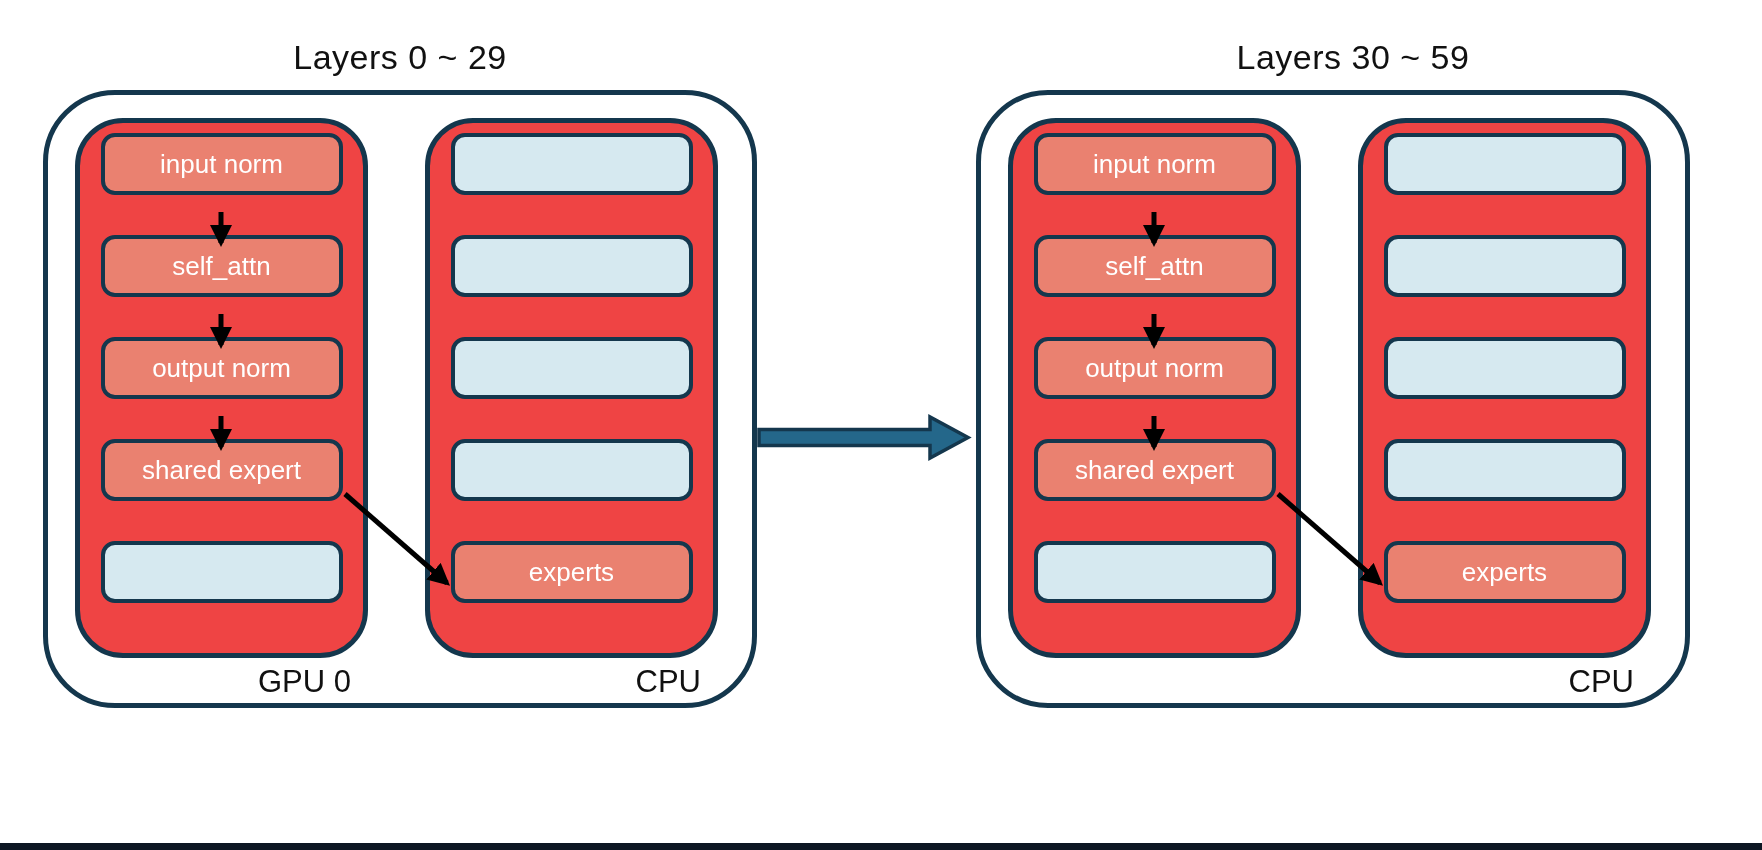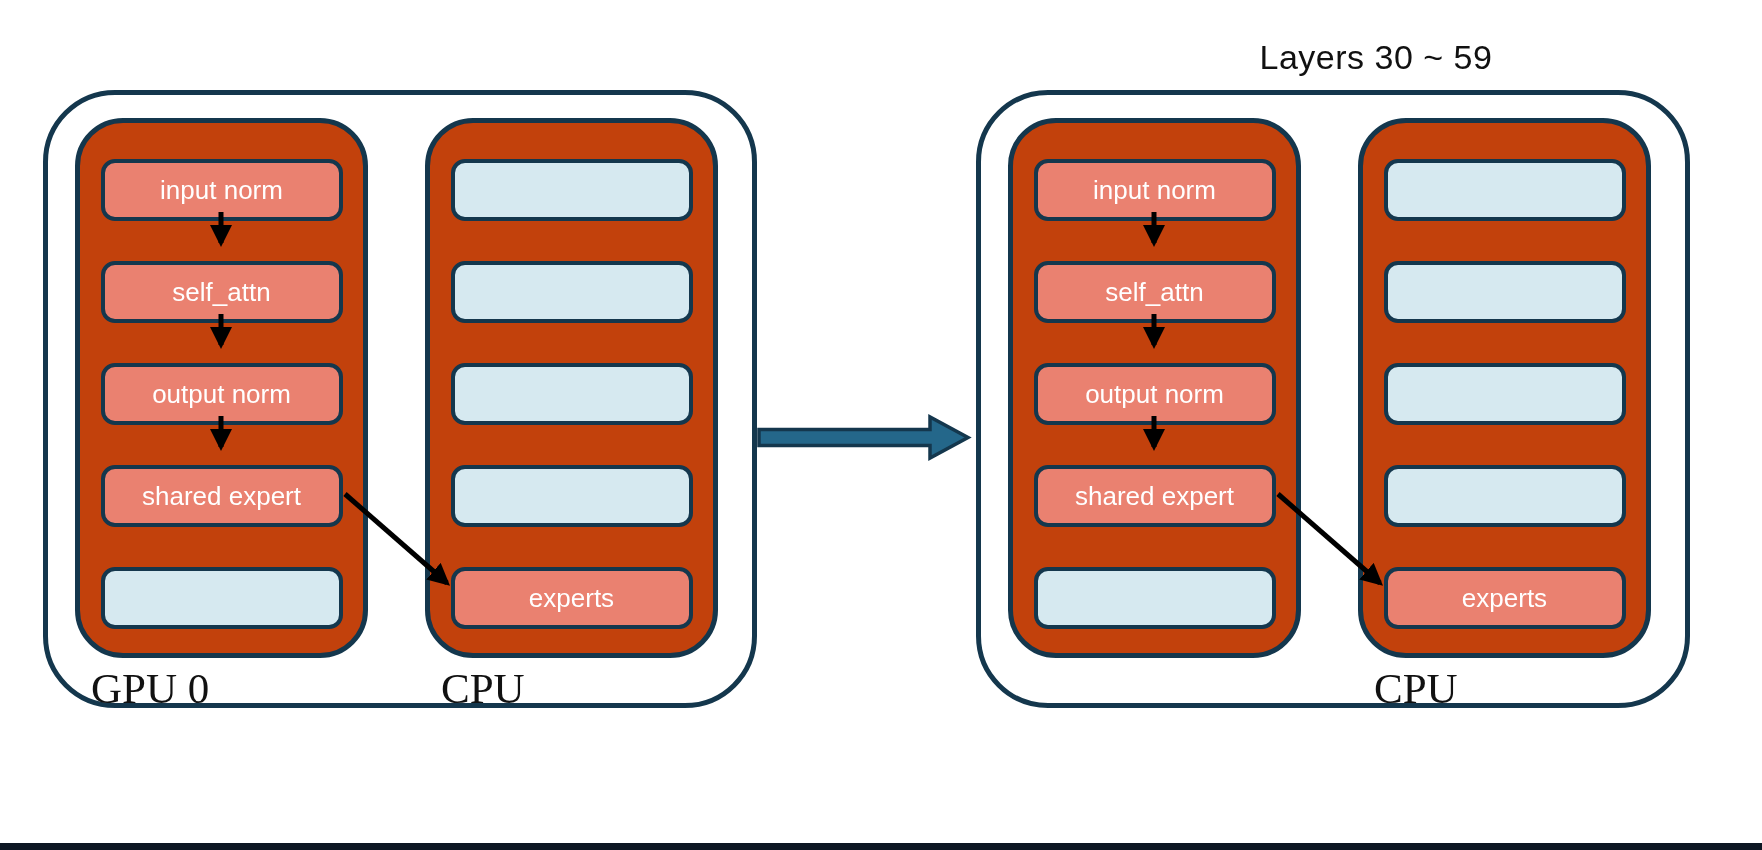--- a/index.html
+++ b/index.html
@@ -28,51 +28,50 @@
     position: absolute;
     border: 5px solid #14374D;
     border-radius: 72px;
     background: #ffffff;
     box-sizing: border-box;
   }
   .device-col {
     position: absolute;
     border: 5px solid #14374D;
     border-radius: 48px;
-    background: #c2410c;
+    background: #ef4444;
     box-sizing: border-box;
     display: flex;
     flex-direction: column;
     align-items: center;
-    padding-top: 36px;
+    padding-top: 10px;
     gap: 40px;
   }
   .node-box {
     width: 242px;
     height: 62px;
     border: 4px solid #14374D;
     border-radius: 14px;
     box-sizing: border-box;
     display: flex;
     align-items: center;
     justify-content: center;
     font-size: 26px;
     color: #ffffff;
     flex: 0 0 auto;
   }
   .node-red  { background: #EA8170; }
   .node-blue { background: #D6E9F0; }
   .device-label {
     position: absolute;
     width: 260px;
-    text-align: left;
-    font-size: 43px;
+    text-align: right;
+    font-size: 31px;
     color: #111111;
     white-space: nowrap;
-    font-family: Liberation Serif, serif;
   }
   .overlay {
     position: absolute;
     left: 0;
     top: 0;
     pointer-events: none;
   }
   .transfer-label {
     position: absolute;
     left: 785px;
@@ -89,20 +88,21 @@
     width: 1762px;
     height: 7px;
     background: #0D1623;
   }
 </style>
 </head>
 <body>
 
 <div class="canvas">
 
+  <div class="group-title" style="left:150px; top:38px;">Layers 0 ~ 29</div>
 
   <div class="outer-box" style="left:43px; top:90px; width:714px; height:618px;"></div>
 
   <div class="device-col" style="left:75px; top:118px; width:293px; height:540px;">
     <div class="node-box node-red">input norm</div>
     <div class="node-box node-red">self_attn</div>
     <div class="node-box node-red">output norm</div>
     <div class="node-box node-red">shared expert</div>
     <div class="node-box node-blue"></div>
   </div>
@@ -111,21 +111,21 @@
     <div class="node-box node-blue"></div>
     <div class="node-box node-blue"></div>
     <div class="node-box node-blue"></div>
     <div class="node-box node-blue"></div>
     <div class="node-box node-red">experts</div>
   </div>
 
   <div class="device-label" style="left:91px; top:664px;">GPU 0</div>
   <div class="device-label" style="left:441px; top:664px;">CPU</div>
 
-  <div class="group-title" style="left:1126px; top:38px;">Layers 30 ~ 59</div>
+  <div class="group-title" style="left:1103px; top:38px;">Layers 30 ~ 59</div>
 
   <div class="outer-box" style="left:976px; top:90px; width:714px; height:618px;"></div>
 
   <div class="device-col" style="left:1008px; top:118px; width:293px; height:540px;">
     <div class="node-box node-red">input norm</div>
     <div class="node-box node-red">self_attn</div>
     <div class="node-box node-red">output norm</div>
     <div class="node-box node-red">shared expert</div>
     <div class="node-box node-blue"></div>
   </div>

